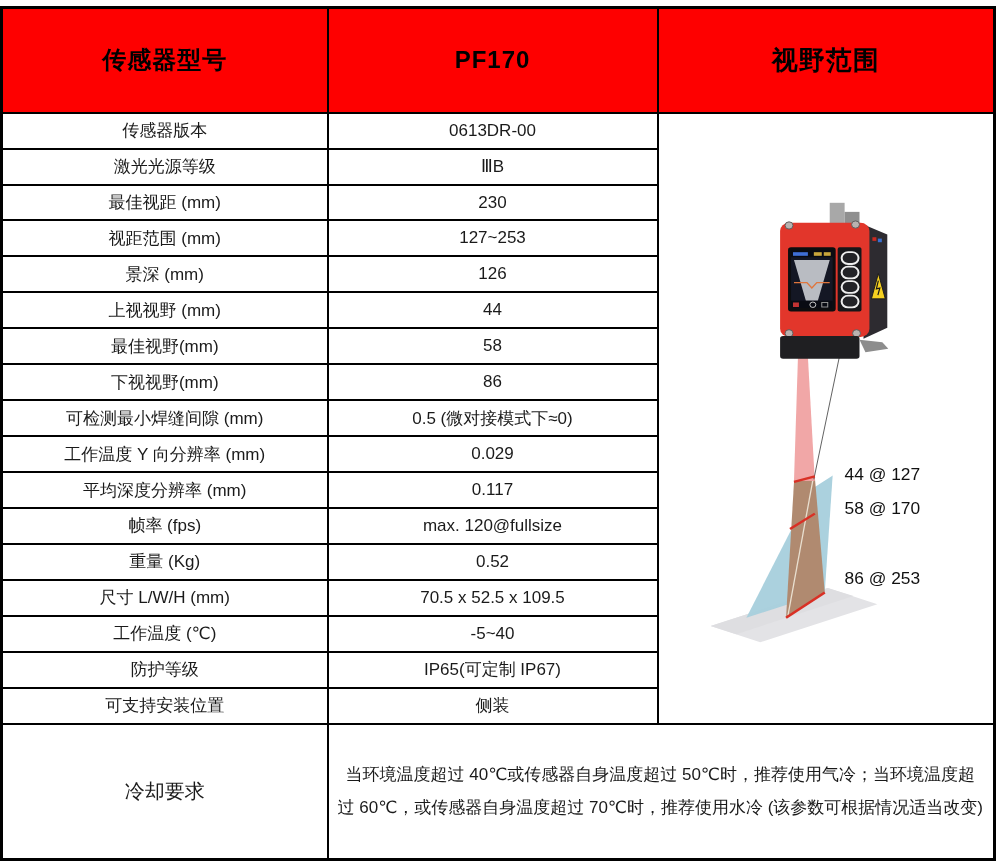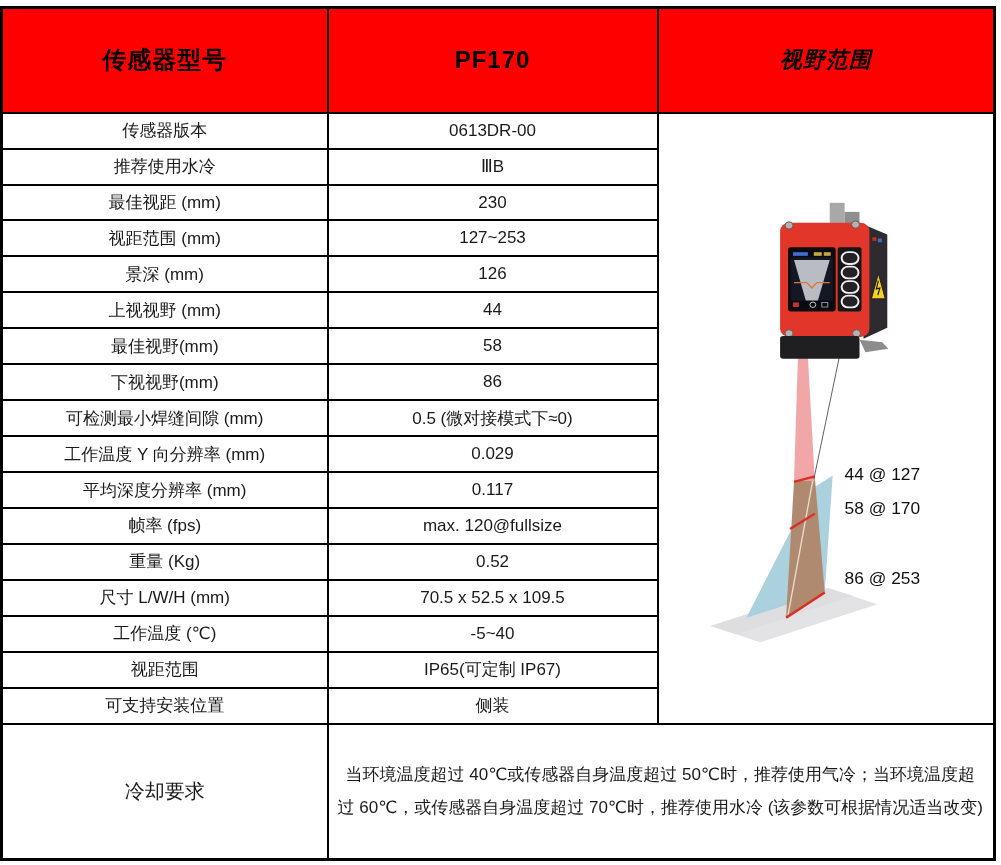--- a/index.html
+++ b/index.html
@@ -11,21 +11,21 @@
   .sheet{position:absolute;left:0;top:6px;}
   table.spec{
     border-collapse:collapse;table-layout:fixed;
     width:993px;height:855px;
     border:3px solid #000;
   }
   table.spec td{border:2px solid #000;text-align:center;vertical-align:middle;overflow:hidden;}
   tr.hdr{height:79px;}
   tr.hdr td{background:#FE0000;font-weight:bold;color:#000;}
   td.hc1,td.hc2{font-size:24px;letter-spacing:1px;}
-  td.hc3{font-size:22px;letter-spacing:1px;font-style:italic;}
+  td.hc3{font-size:26px;letter-spacing:1px;}
   tr.datarow{height:23px;}
   tr.datarow td{font-size:17px;}
   td.diagram{position:relative;padding:0;background:#fff;margin-left:16px;}
   svg.fov-svg{position:absolute;left:0;top:0;width:100%;height:100%;display:block;}
   svg.fov-svg text{font-family:"Liberation Sans","DejaVu Sans",sans-serif;font-size:17.5px;fill:#111;}
   tr.coolrow{height:102px;}
   td.cool-label{font-size:20px;}
   td.cool-text{
     text-align:left;font-size:17px;line-height:33px;
     padding:4px 10px 4px 9px;vertical-align:middle;
@@ -121,21 +121,21 @@
         </g>
 
         <text x="187" y="404">44 @ 127</text>
         <text x="187" y="441">58 @ 170</text>
         <text x="187" y="519">86 @ 253</text>
       </svg>
     </td>
   </tr>
 
   <tr class="datarow">
-    <td>推荐使用水冷</td>
+    <td>激光光源等级</td>
     <td>ⅢB</td>
   </tr>
   <tr class="datarow">
     <td>最佳视距 (mm)</td>
     <td>230</td>
   </tr>
   <tr class="datarow">
     <td>视距范围 (mm)</td>
     <td>127~253</td>
   </tr>
@@ -177,21 +177,21 @@
   </tr>
   <tr class="datarow">
     <td>尺寸 L/W/H (mm)</td>
     <td>70.5 x 52.5 x 109.5</td>
   </tr>
   <tr class="datarow">
     <td>工作温度 (℃)</td>
     <td>-5~40</td>
   </tr>
   <tr class="datarow">
-    <td>视距范围</td>
+    <td>防护等级</td>
     <td>IP65(可定制 IP67)</td>
   </tr>
   <tr class="datarow">
     <td>可支持安装位置</td>
     <td>侧装</td>
   </tr>
 
   <tr class="coolrow">
     <td class="cool-label">冷却要求</td>
     <td class="cool-text" colspan="2">当环境温度超过 40℃或传感器自身温度超过 50℃时，推荐使用气冷；当环境温度超过 60℃，或传感器自身温度超过 70℃时，推荐使用水冷 (该参数可根据情况适当改变)</td>

